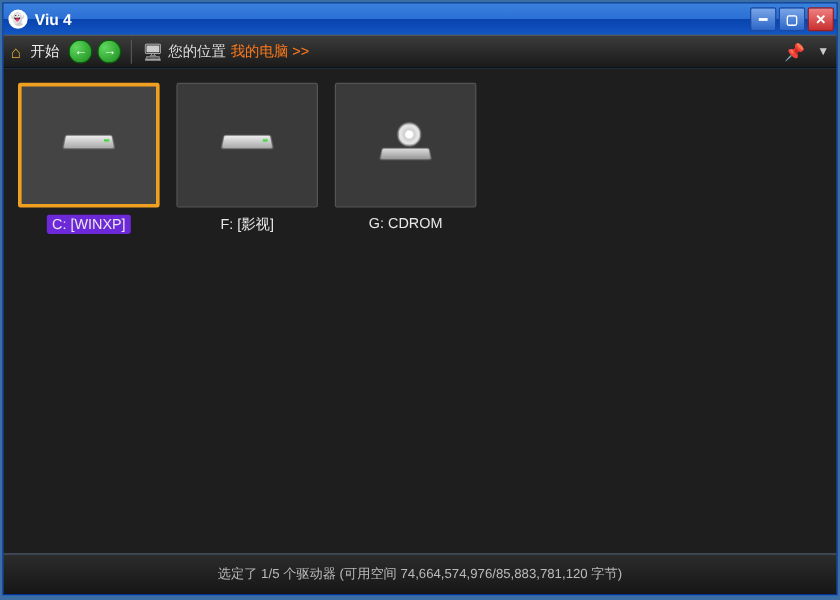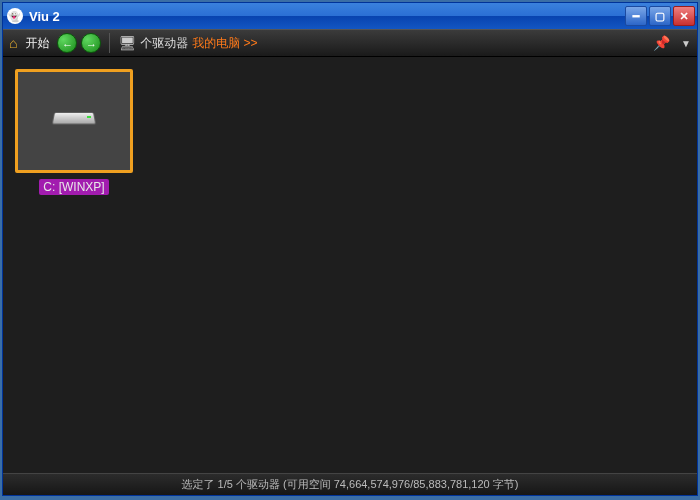--- a/index.html
+++ b/index.html
@@ -125,21 +125,21 @@
   border: 3px solid #f0a020;
   background: #444;
 }
 .drive-label {
   margin-top: 6px;
   color: #e8e8e8;
   font-size: 12px;
   text-align: center;
 }
 .drive.selected .drive-label {
-  background: #a21caf;
+  background: #6d28d9;
   padding: 1px 4px;
   border-radius: 2px;
 }
 .hdd-icon {
   width: 42px;
   height: 20px;
   position: relative;
 }
 .hdd-icon .body {
   width: 42px;
@@ -176,53 +176,53 @@
   position: absolute;
   bottom: 0;
   width: 42px;
   height: 12px;
   background: linear-gradient(to bottom, #ddd, #999);
   border: 1px solid #666;
   border-radius: 2px;
   transform: perspective(60px) rotateX(30deg);
 }
 .statusbar {
-  height: 22px;
+  height: 34px;
   background: linear-gradient(to bottom, #2c2c2c, #161616);
   border-top: 1px solid #444;
   color: #bbb;
   font-size: 11px;
   display: flex;
   align-items: center;
   justify-content: center;
 }
 </style>
 </head>
 <body>
 
 <div class="window">
 
   <div class="titlebar">
     <span class="titlebar-icon">👻</span>
-    <span class="titlebar-title">Viu 2</span>
+    <span class="titlebar-title">Viu 4</span>
     <div class="win-btns">
       <div class="win-btn">━</div>
       <div class="win-btn">▢</div>
       <div class="win-btn close">✕</div>
     </div>
   </div>
 
   <div class="toolbar">
     <span class="tb-home-icon">⌂</span>
     <span class="tb-start">开始</span>
     <div class="nav-btn">←</div>
     <div class="nav-btn">→</div>
     <div class="tb-sep"></div>
     <span class="tb-loc-icon">🖥</span>
-    <span class="tb-loc-label">个驱动器</span>
+    <span class="tb-loc-label">您的位置</span>
     <span class="tb-loc-path">我的电脑 &gt;&gt;</span>
     <div class="tb-spacer"></div>
     <span class="tb-pin">📌</span>
     <span class="tb-menu">▼</span>
   </div>
 
   <div class="content">
     <div class="drives">
 
       <div class="drive selected">
@@ -230,21 +230,39 @@
           <div class="hdd-icon">
               <div class="body"></div>
               <div class="led"></div>
             </div>
         </div>
         <div class="drive-label">C: [WINXP]</div>
       </div>
 
 
 
-
+      <div class="drive">
+        <div class="drive-thumb">
+          <div class="hdd-icon">
+              <div class="body"></div>
+              <div class="led"></div>
+            </div>
+        </div>
+        <div class="drive-label">F: [影视]</div>
+      </div>
+
+      <div class="drive">
+        <div class="drive-thumb">
+          <div class="cd-icon">
+              <div class="disc"></div>
+              <div class="tray"></div>
+            </div>
+        </div>
+        <div class="drive-label">G: CDROM</div>
+      </div>
 
     </div>
   </div>
 
   <div class="statusbar">
     <span>选定了 1/5 个驱动器 (可用空间 74,664,574,976/85,883,781,120 字节)</span>
   </div>
 
 </div>
 

